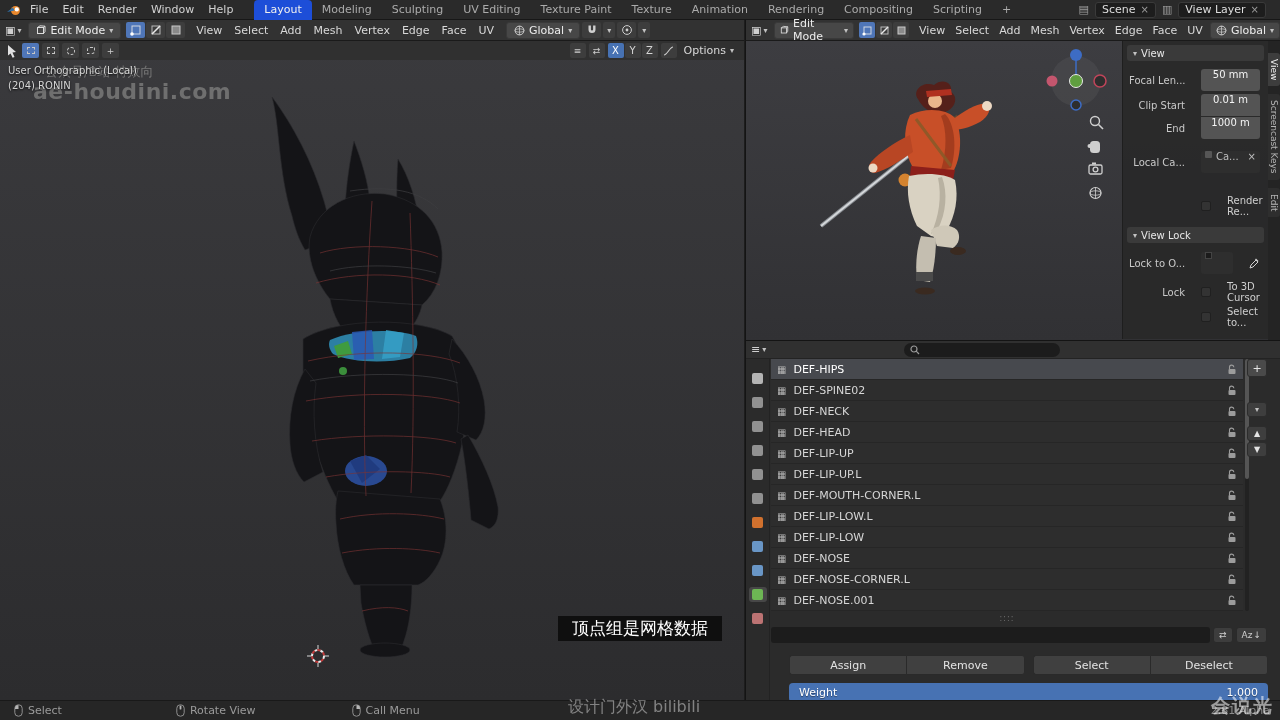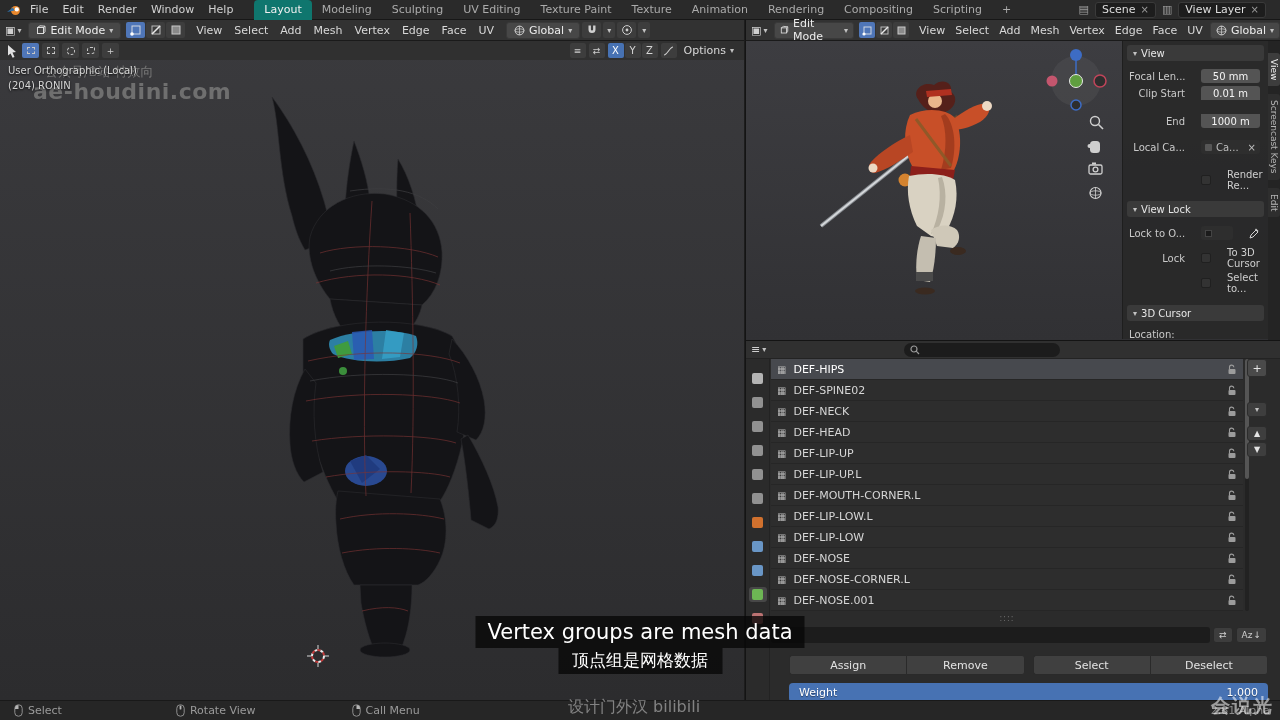--- a/index.html
+++ b/index.html
@@ -7,21 +7,21 @@
   body { font-family:"DejaVu Sans","Liberation Sans",sans-serif; font-size:11px; color:#c8c8c8; }
   .screen { position:relative; width:1280px; height:720px; overflow:hidden; background:#1d1d1d; }
 
   
   .topbar { position:absolute; left:0; top:0; width:1280px; height:20px; background:#2a2a2a; border-bottom:1px solid #171717; display:flex; align-items:center; }
   .logo { width:18px; height:14px; margin-left:5px; display:flex; align-items:center; justify-content:center; }
   .menus { display:flex; height:20px; }
   .menu-item { padding:0 7px; line-height:20px; color:#d2d2d2; }
   .tabs { display:flex; height:20px; margin-left:14px; }
   .wtab { padding:0 10px; line-height:20px; color:#ababab; border-radius:4px 4px 0 0; }
-  .wtab.active { background:#0f766e; color:#f0f0f0; }
+  .wtab.active { background:#1d4ed8; color:#f0f0f0; }
   .top-right { margin-left:auto; display:flex; align-items:center; gap:6px; margin-right:14px; }
   .pill-field { display:flex; align-items:center; gap:5px; background:#1d1d1d; border:1px solid #3a3a3a; border-radius:3px; height:16px; padding:0 6px; color:#dedede; }
   .pill-field .x { color:#9a9a9a; font-size:10px; }
 
   
   .hdr { position:absolute; top:20px; height:21px; background:#323232; display:flex; align-items:center; gap:2px; border-bottom:1px solid #1a1a1a; }
   .hdr-left { left:0; width:744px; }
   .hdr-right { left:745px; width:535px; border-left:1px solid #141414; }
   .etype { display:flex; align-items:center; gap:2px; padding:0 5px; color:#cfcfcf; }
   .mode-pill { display:flex; align-items:center; gap:4px; background:#474747; border:1px solid #393939; border-radius:3px; height:17px; padding:0 7px; color:#ececec; }
@@ -46,21 +46,21 @@
   .vp-right { position:absolute; left:745px; top:41px; width:535px; height:299px; background:linear-gradient(#3d3d41,#313134); overflow:hidden; border-left:1px solid #141414; }
   .ov-text { position:absolute; left:8px; font-size:10px; color:#d6d6d6; text-shadow:0 1px 2px rgba(0,0,0,.8); z-index:4; }
   .wm-line { position:absolute; left:45px; top:22px; font-size:13px; color:#787878; z-index:3; }
   .wm-site { position:absolute; left:33px; top:38px; font-size:22px; font-weight:bold; color:#6f6f6f; letter-spacing:.5px; z-index:3; }
 
   
   .npanel { position:absolute; left:1122px; top:41px; width:146px; height:298px; background:rgba(41,41,41,.97); border-left:1px solid #1e1e1e; overflow:hidden; z-index:6; font-size:10px; }
   .phead { display:flex; align-items:center; gap:4px; background:#3a3a3a; border-radius:3px; margin:4px 4px 0 4px; height:16px; padding:0 6px; color:#e6e6e6; }
   .nrow { display:flex; align-items:center; gap:16px; margin:3px 8px 0 6px; }
   .nlabel { flex:0 0 56px; text-align:right; color:#c9c9c9; white-space:nowrap; overflow:hidden; }
-  .nfield { flex:1; background:#545454; border-radius:3px; height:14px; color:#f4f4f4; display:flex; align-items:center; justify-content:center; }
+  .nfield { flex:1; background:#545454; border-radius:3px; height:22px; color:#f4f4f4; display:flex; align-items:flex-start; justify-content:center; }
   .nfield.joined-top { border-radius:3px 3px 0 0; }
   .nfield.joined-bot { border-radius:0 0 3px 3px; }
   .nfield.dark { background:#2e2e2e; justify-content:flex-start; padding:0 4px; gap:4px; color:#bdbdbd; }
   .nfield.axis { justify-content:flex-start; padding:0 6px; }
   .nfield.axis .val { margin:12px auto; }
   .cb { width:10px; height:10px; background:#333; border:1px solid #202020; border-radius:2px; flex:0 0 auto; }
   .cb-label { color:#cfcfcf; }
   .sidetabs { position:absolute; left:1268px; top:41px; width:12px; height:299px; background:#242424; z-index:7; display:flex; flex-direction:column; gap:8px; padding-top:12px; align-items:center; }
   .vtab { writing-mode:vertical-rl; font-size:9px; color:#b5b5b5; background:#2e2e2e; border-radius:0 3px 3px 0; padding:6px 1px; }
   .vtab.active { background:#3d3d3d; color:#efefef; }
@@ -455,35 +455,35 @@
       <div class="nfield">
           <span>50 mm</span>
         </div>
     </div>
     <div class="nrow">
       <span class="nlabel">Clip Start</span>
       <div class="nfield joined-top">
           <span>0.01 m</span>
         </div>
     </div>
-    <div class="nrow" style="margin-top:14px">
+    <div class="nrow" style="margin-top:1px">
       <span class="nlabel">End</span>
       <div class="nfield joined-bot">
           <span>1000 m</span>
         </div>
     </div>
     <div class="nrow" style="margin-top:12px">
       <span class="nlabel">Local Ca...</span>
       <div class="nfield dark">
         <span style="width:7px;height:7px;background:#565656;border-radius:1px"></span>
         <span>Ca...</span>
         <span style="margin-left:auto">×</span>
       </div>
     </div>
-    <div class="nrow" style="margin-top:15px">
+    <div class="nrow" style="margin-top:22px">
       <span class="nlabel"></span>
       <span class="cb"></span>
       <span class="cb-label">Render Re...</span>
     </div>
     <div class="phead" style="margin-top:10px">
       <span class="chev">▾</span>
       <span>View Lock</span>
     </div>
     <div class="nrow" style="margin-top:9px">
       <span class="nlabel">Lock to O...</span>
@@ -788,19 +788,18 @@
       <svg width="9" height="13" viewBox="0 0 9 13">
           <rect x="0.8" y="0.8" width="7.4" height="11.4" rx="3.5" fill="none" stroke="#8f8f8f"></rect>
           <path d="M8,4 a3.5,3.5 0 0 0 -3.5,-3 V5 H8 Z" fill="#b5b5b5"></path>
         </svg>
       <span>Call Menu</span>
     </div>
     <div class="version">2.81 Alpha</div>
   </div>
 
   <div class="subtitle">
-    <span class="sub1">Vertex groups are mesh data</span>
     <span class="sub2"><span>顶点组是网格数据</span></span>
   </div>
   <div class="wm-bottom">设计门外汉 bilibili</div>
   <div class="wm-corner">会说光</div>
 
 </div>
 
 </body></html>

